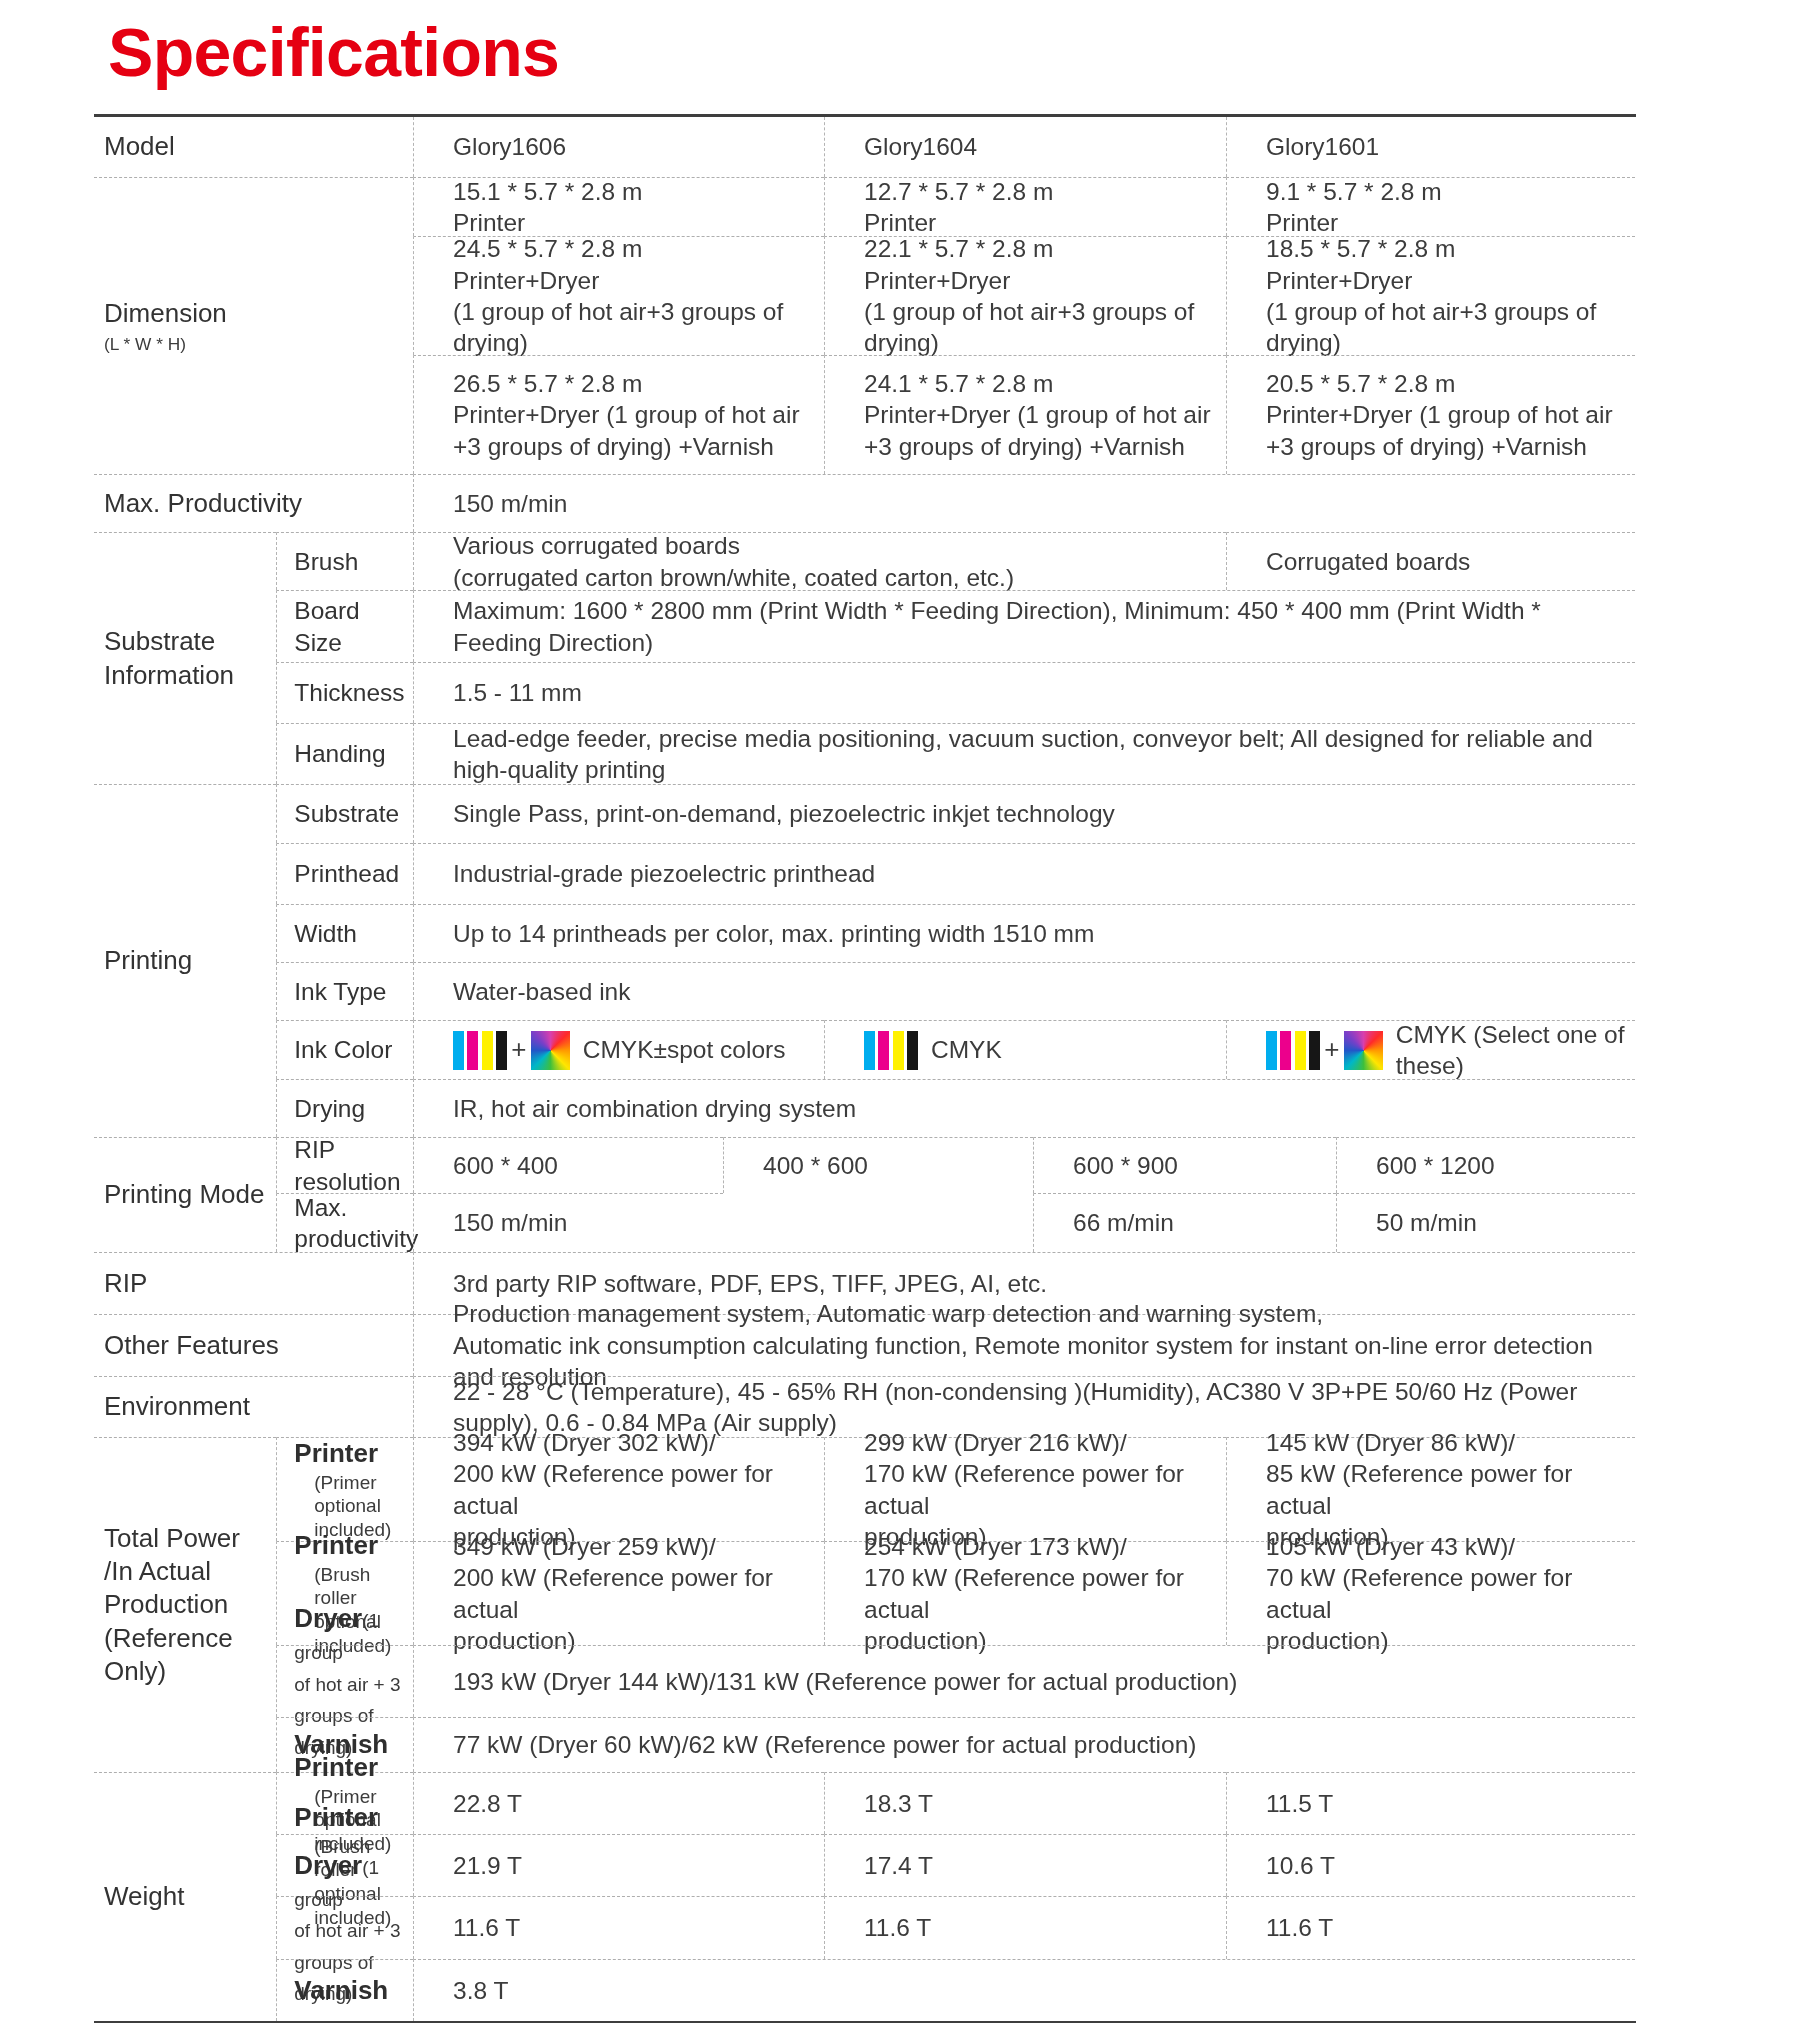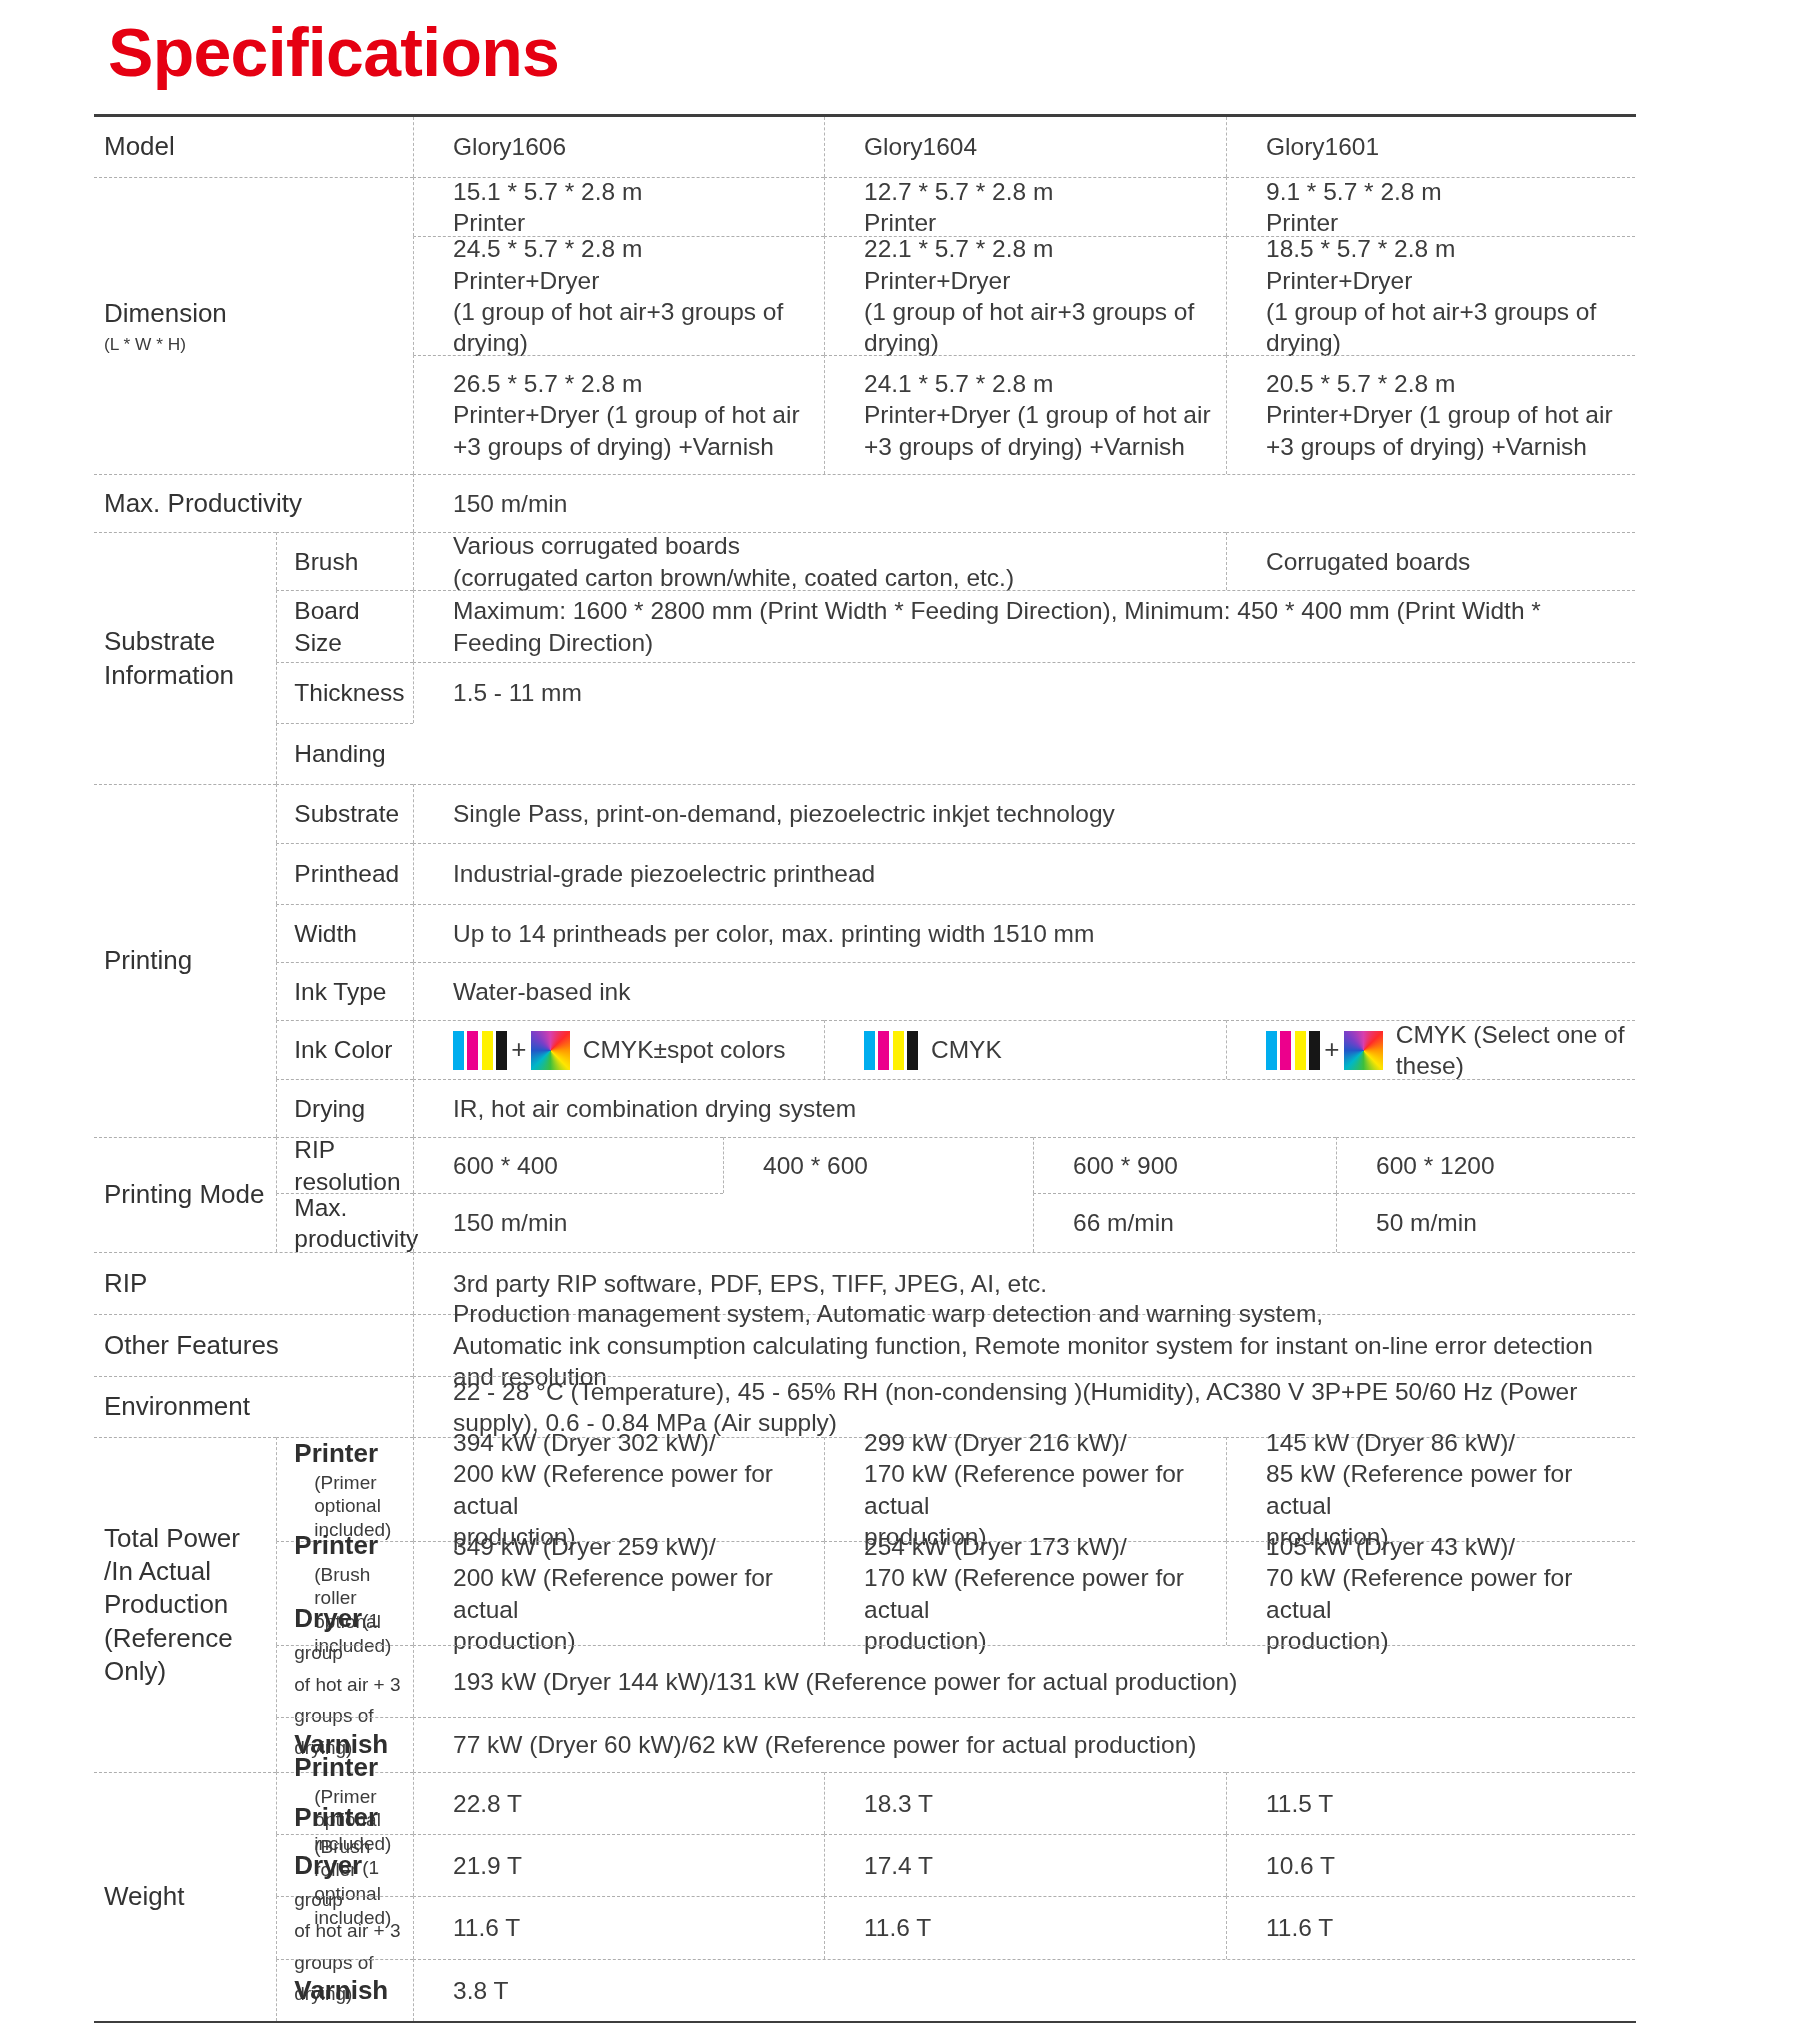--- a/index.html
+++ b/index.html
@@ -119,20 +119,21 @@
 Information</div>
     <div class="cell sub bt bl" style="grid-area:6/2/7/3">Brush</div>
     <div class="cell bt bl" style="grid-area:6/7/7/9">Corrugated boards</div>
     <div class="cell bt bl" style="grid-area:6/3/7/7">Various corrugated boards
 (corrugated carton brown/white, coated carton, etc.)</div>
     <div class="cell sub bt bl" style="grid-area:7/2/8/3">Board Size</div>
     <div class="cell bt bl" style="grid-area:7/3/8/9">Maximum: 1600 * 2800 mm (Print Width * Feeding Direction), Minimum: 450 * 400 mm (Print Width * Feeding Direction)</div>
     <div class="cell sub bt bl" style="grid-area:8/2/9/3">Thickness</div>
     <div class="cell bt bl" style="grid-area:8/3/9/9">1.5 - 11 mm</div>
     <div class="cell sub bt bl" style="grid-area:9/2/10/3">Handing</div>
+    <div class="cell bt bl" style="grid-area:9/3/10/9">Lead-edge feeder, precise media positioning, vacuum suction, conveyor belt; All designed for reliable and high-quality printing</div>
 
     <div class="cell lab bt" style="grid-area:10/1/16/2">Printing</div>
     <div class="cell sub bt bl" style="grid-area:10/2/11/3">Substrate</div>
     <div class="cell bt bl" style="grid-area:10/3/11/9">Single Pass, print-on-demand, piezoelectric inkjet technology</div>
     <div class="cell sub bt bl" style="grid-area:11/2/12/3">Printhead</div>
     <div class="cell bt bl" style="grid-area:11/3/12/9">Industrial-grade piezoelectric printhead</div>
     <div class="cell sub bt bl" style="grid-area:12/2/13/3">Width</div>
     <div class="cell bt bl" style="grid-area:12/3/13/9">Up to 14 printheads per color, max. printing width 1510 mm</div>
     <div class="cell sub bt bl" style="grid-area:13/2/14/3">Ink Type</div>
     <div class="cell bt bl" style="grid-area:13/3/14/9">Water-based ink</div>

